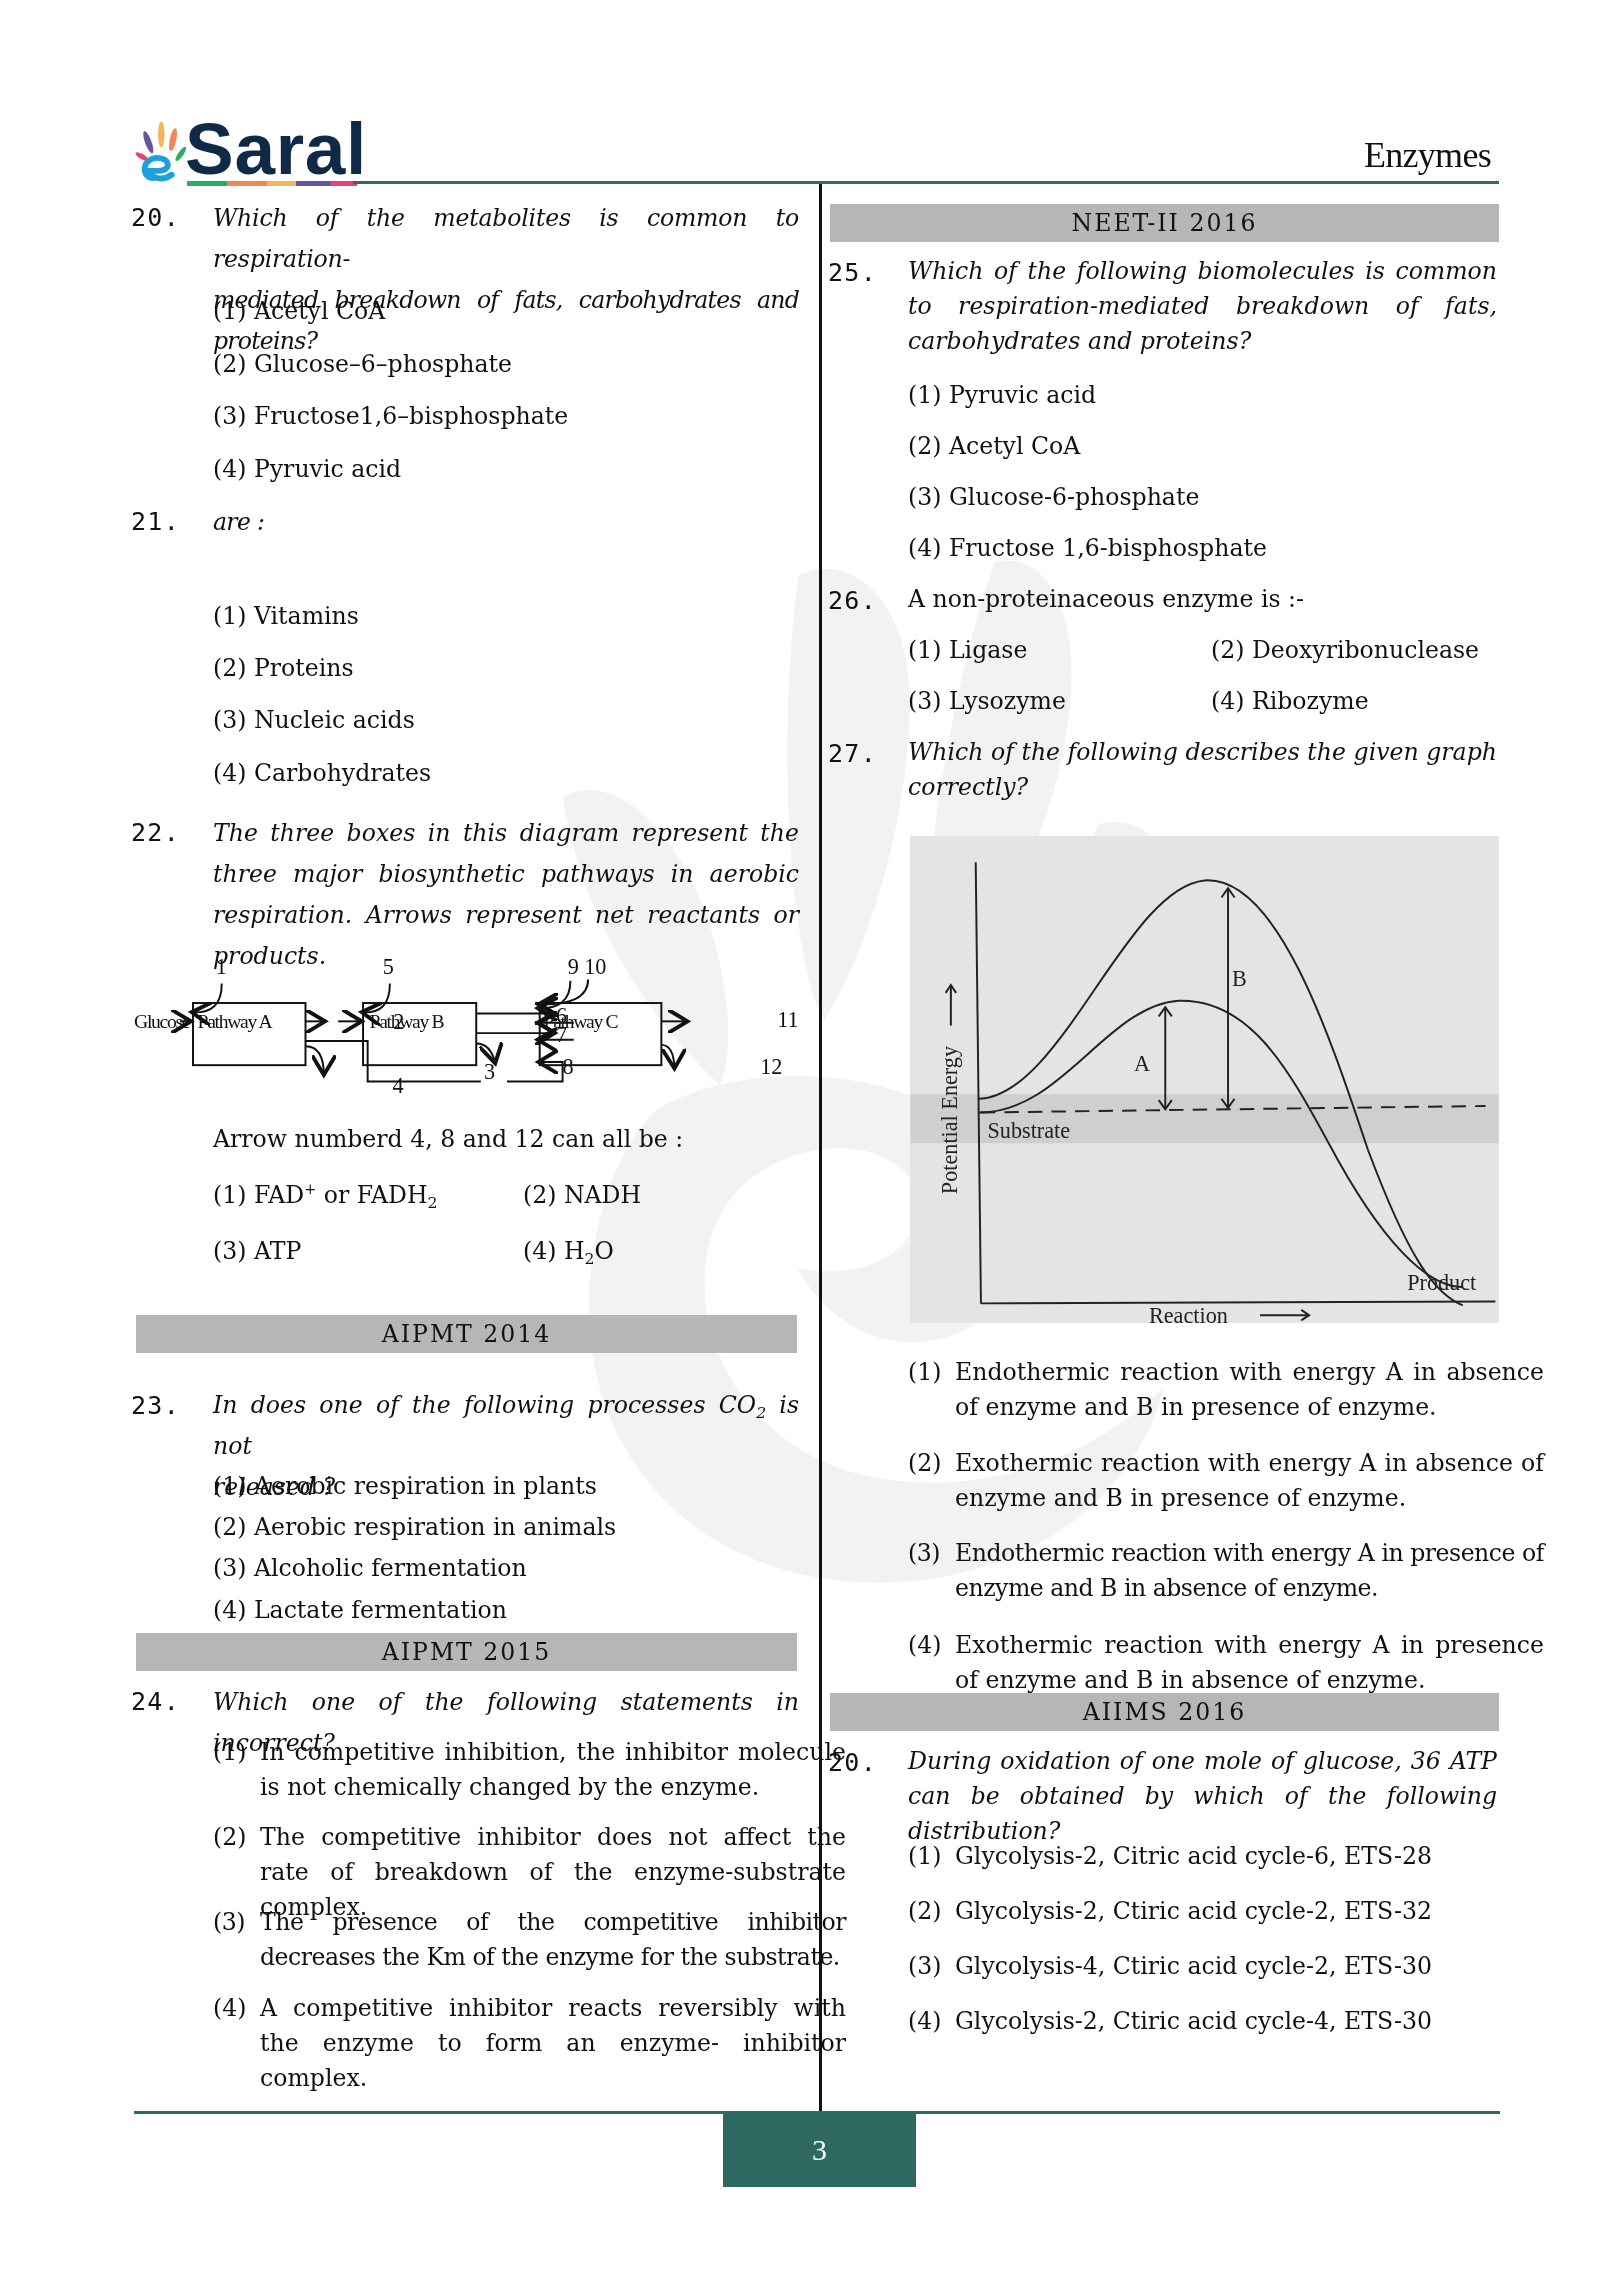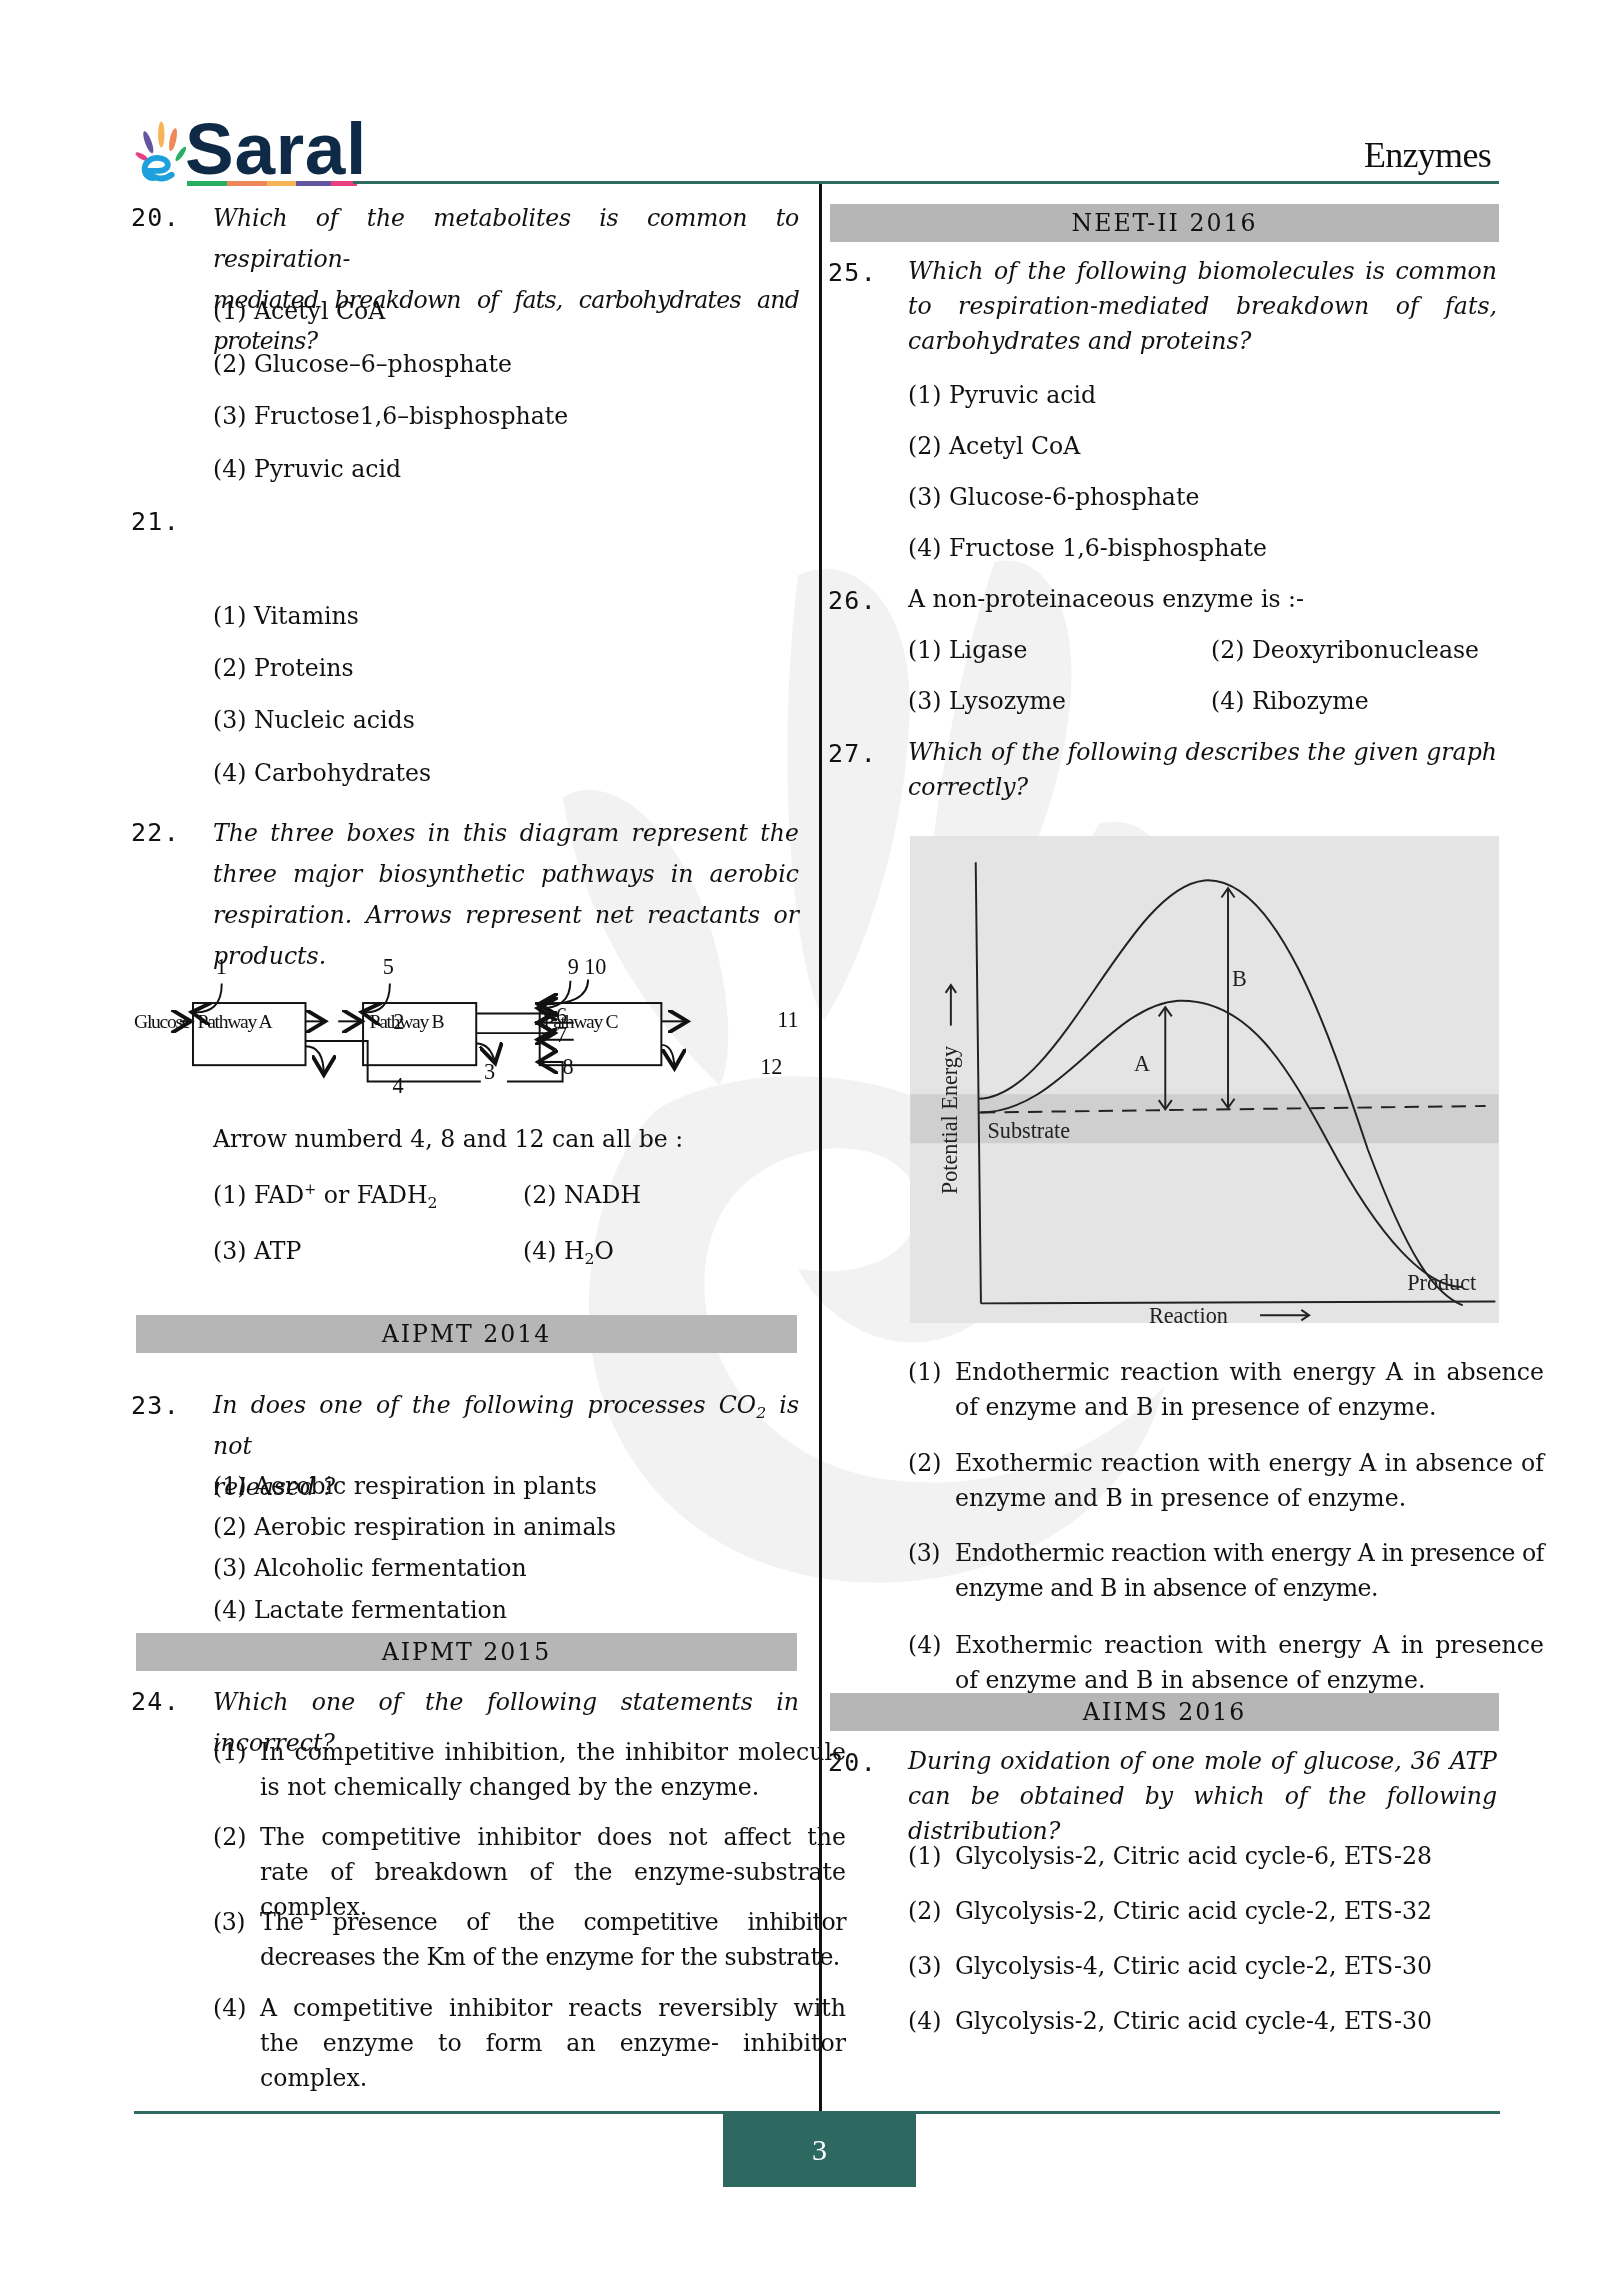--- a/index.html
+++ b/index.html
@@ -71,20 +71,21 @@
   <div style="text-align-last:justify">Which of the metabolites is common to respiration-</div>
   <div style="letter-spacing:-0.8px">mediated breakdown of fats, carbohydrates and proteins?</div>
 </div>
 <div class="opt" style="left:213px;top:294px">(1) Acetyl CoA</div>
 <div class="opt" style="left:213px;top:347px">(2) Glucose–6–phosphate</div>
 <div class="opt" style="left:213px;top:399px">(3) Fructose1,6–bisphosphate</div>
 <div class="opt" style="left:213px;top:452px">(4) Pyruvic acid</div>
 
 <div class="qnum" style="left:131px;top:507px">21.</div>
 <div class="qtext" style="left:213px;top:502px;width:586px;letter-spacing:-0.7px">
+  <div>are :</div>
 </div>
 <div class="opt" style="left:213px;top:599px">(1) Vitamins</div>
 <div class="opt" style="left:213px;top:651px">(2) Proteins</div>
 <div class="opt" style="left:213px;top:703px">(3) Nucleic acids</div>
 <div class="opt" style="left:213px;top:756px">(4) Carbohydrates</div>
 
 <div class="qnum" style="left:131px;top:818px">22.</div>
 <div class="qtext" style="left:213px;top:813px;width:586px">The three boxes in this diagram represent the three major biosynthetic pathways in aerobic respiration. Arrows represent net reactants or products.</div>
 
 <svg class="diagram" viewBox="0 0 1030 240" width="674" height="157">

